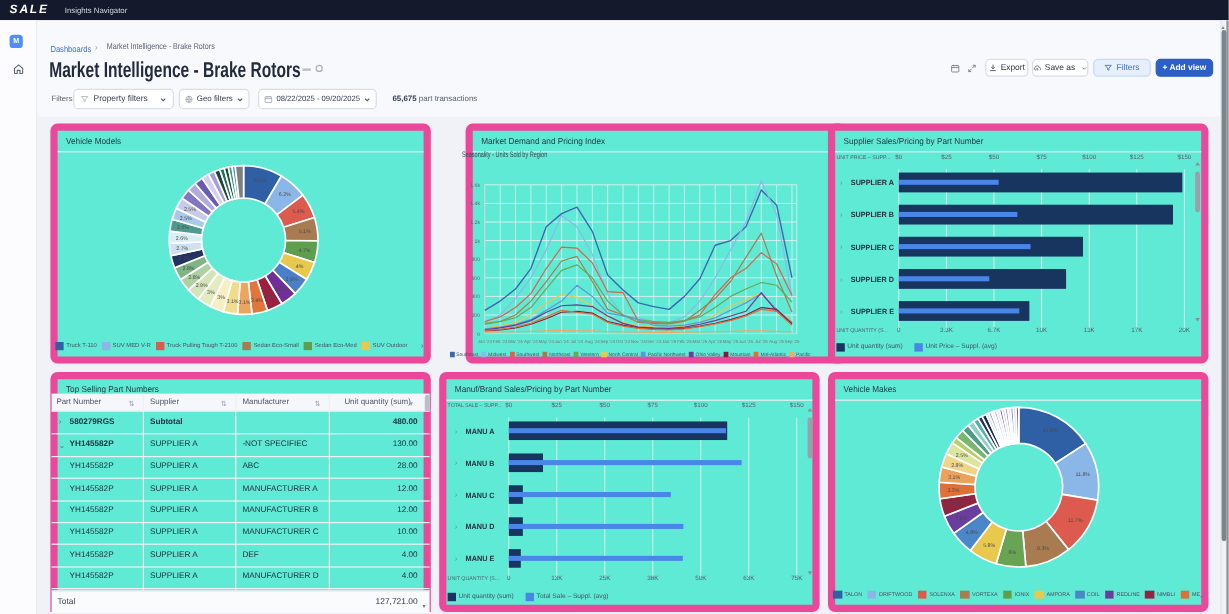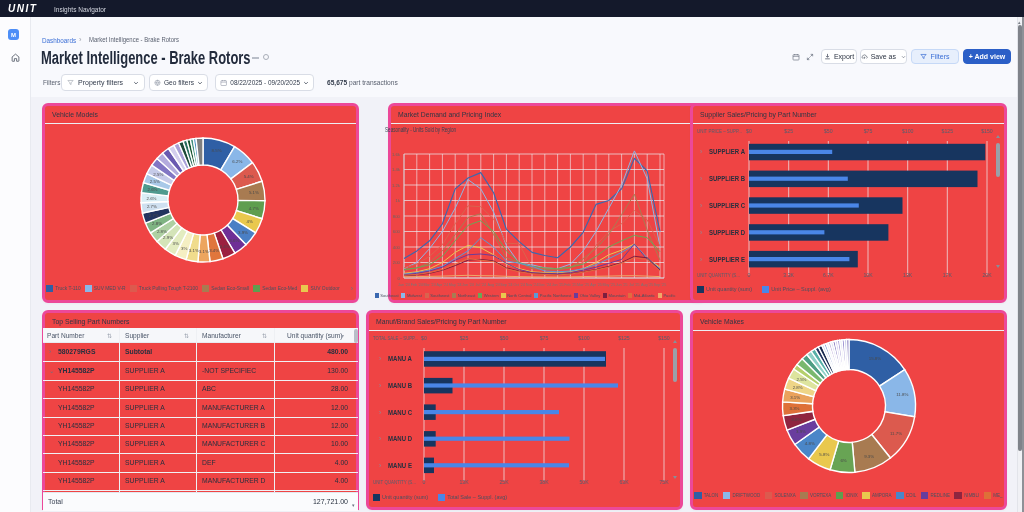--- a/index.html
+++ b/index.html
@@ -1,25 +1,25 @@
 <!DOCTYPE html>
 <html><head><meta charset="utf-8"><style>
 *{margin:0;padding:0;box-sizing:border-box;}
 html,body{width:1024px;height:512px;overflow:hidden;font-family:"Liberation Sans",sans-serif;}
 body{background:#f2f3f9;position:relative;}
-.panel{position:absolute;background:#ef4444;border:3px solid #ec4899;border-radius:6px;box-shadow:0 1px 2px rgba(40,50,80,.04);}
+.panel{position:absolute;background:#5eead4;border:6px solid #ec4899;border-radius:6px;box-shadow:0 1px 2px rgba(40,50,80,.04);}
 .ptitle{height:18px;border-bottom:1px solid #edeff4;display:flex;align-items:center;padding-left:7px;font-size:7.2px;color:#2f3645;}
 .ptitle span{transform:scaleX(0.95);transform-origin:0 50%;white-space:nowrap;}
 .abs{position:absolute;}
 .btn{position:absolute;display:flex;align-items:center;justify-content:center;background:#fff;border:1px solid #d9dde6;border-radius:4px;font-size:7px;color:#2b3342;white-space:nowrap;}
 svg text{font-family:"Liberation Sans",sans-serif;}
 </style></head><body>
 
 <div class="abs" style="left:0;top:0;width:1024px;height:17px;background:#14192b;"></div>
-<div class="abs" style="left:8px;top:3px;font-size:10px;font-weight:bold;font-style:italic;color:#fff;letter-spacing:1.5px;">UNIT</div>
+<div class="abs" style="left:8px;top:3px;font-size:10px;font-weight:bold;font-style:italic;color:#fff;letter-spacing:1.5px;">SALE</div>
 <div class="abs" style="left:54px;top:5.5px;font-size:6.5px;color:#d4d7e0;">Insights Navigator</div>
 <div class="abs" style="left:0;top:17px;width:1024px;height:495px;background:#f1f2f8;"></div>
 <div class="abs" style="left:0;top:17px;width:1024px;height:80px;background:#f8f9fd;"></div>
 <div class="abs" style="left:0;top:17px;width:31px;height:495px;background:#fcfcfe;border-right:1px solid #e8eaf0;"></div>
 <div class="abs" style="left:8px;top:29px;width:11px;height:11px;background:#4d8ef7;border-radius:3px;color:#fff;font-size:6px;font-weight:bold;display:flex;align-items:center;justify-content:center;">M</div>
 <svg class="abs" style="left:11px;top:53px;" width="9" height="9" viewBox="0 0 24 24" fill="none" stroke="#5d6470" stroke-width="2.4">
     <path d="M3 10.5 12 3l9 7.5V21a1 1 0 0 1-1 1h-5v-7h-6v7H4a1 1 0 0 1-1-1z"></path>
   </svg>
 <div class="abs" style="left:42px;top:36px;font-size:7.2px;color:#3b6fd6;transform:scaleX(0.88);transform-origin:0 0;">Dashboards</div>
 <div class="abs" style="left:79px;top:35px;font-size:7.5px;color:#9aa0ab;">›</div>

